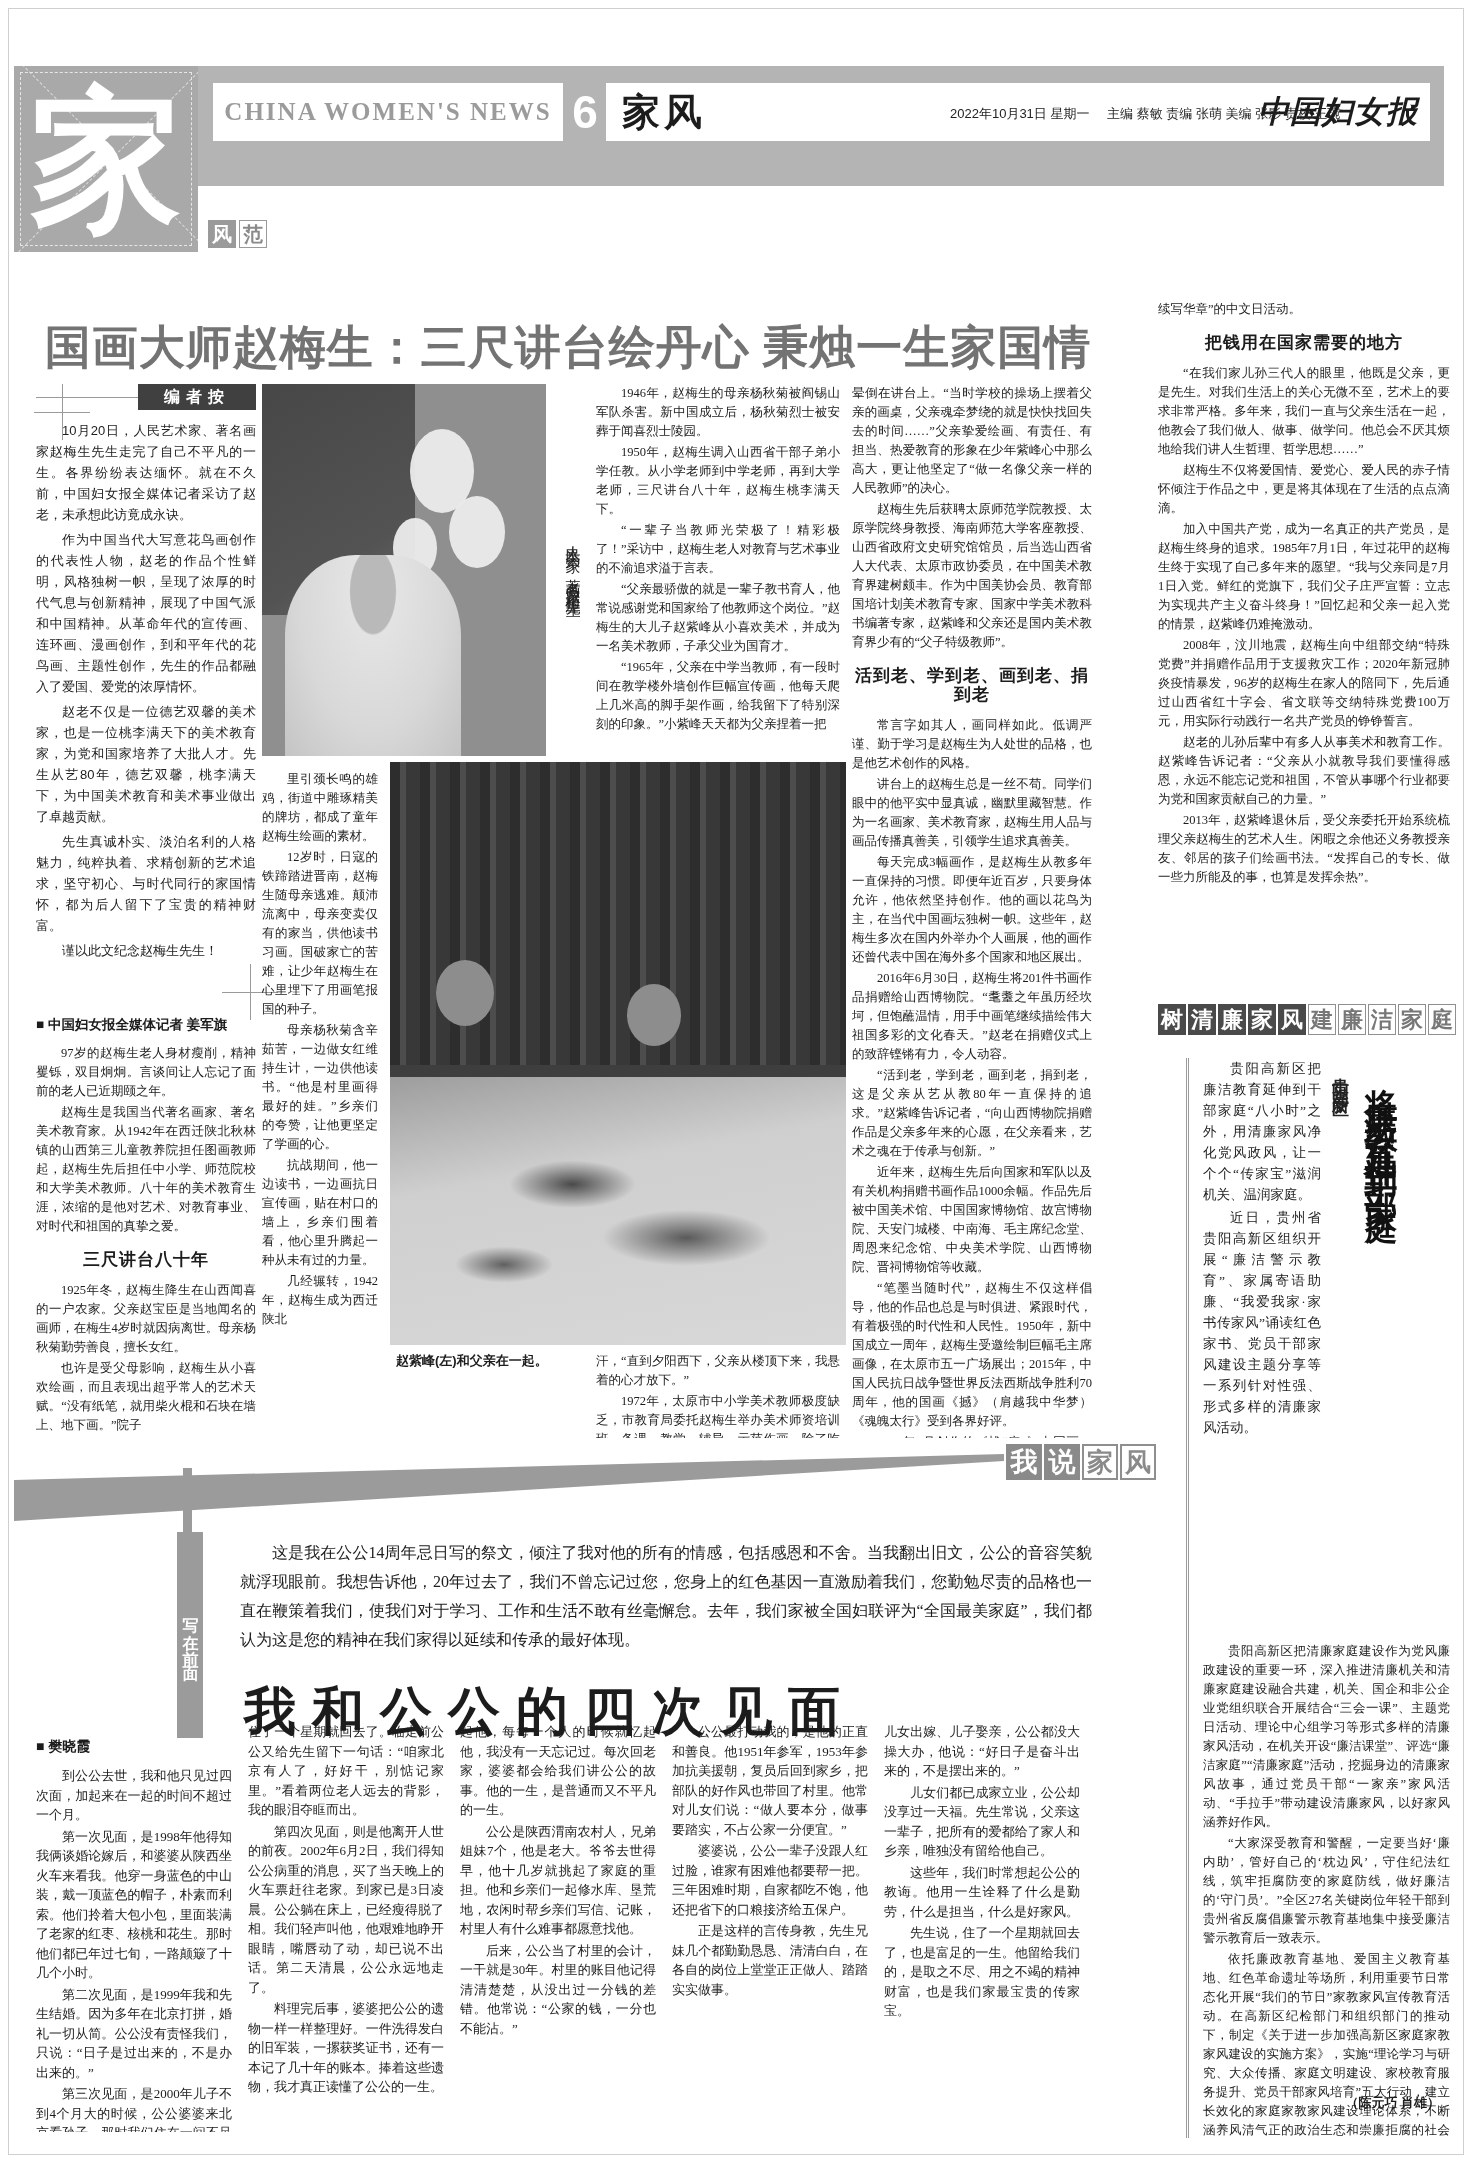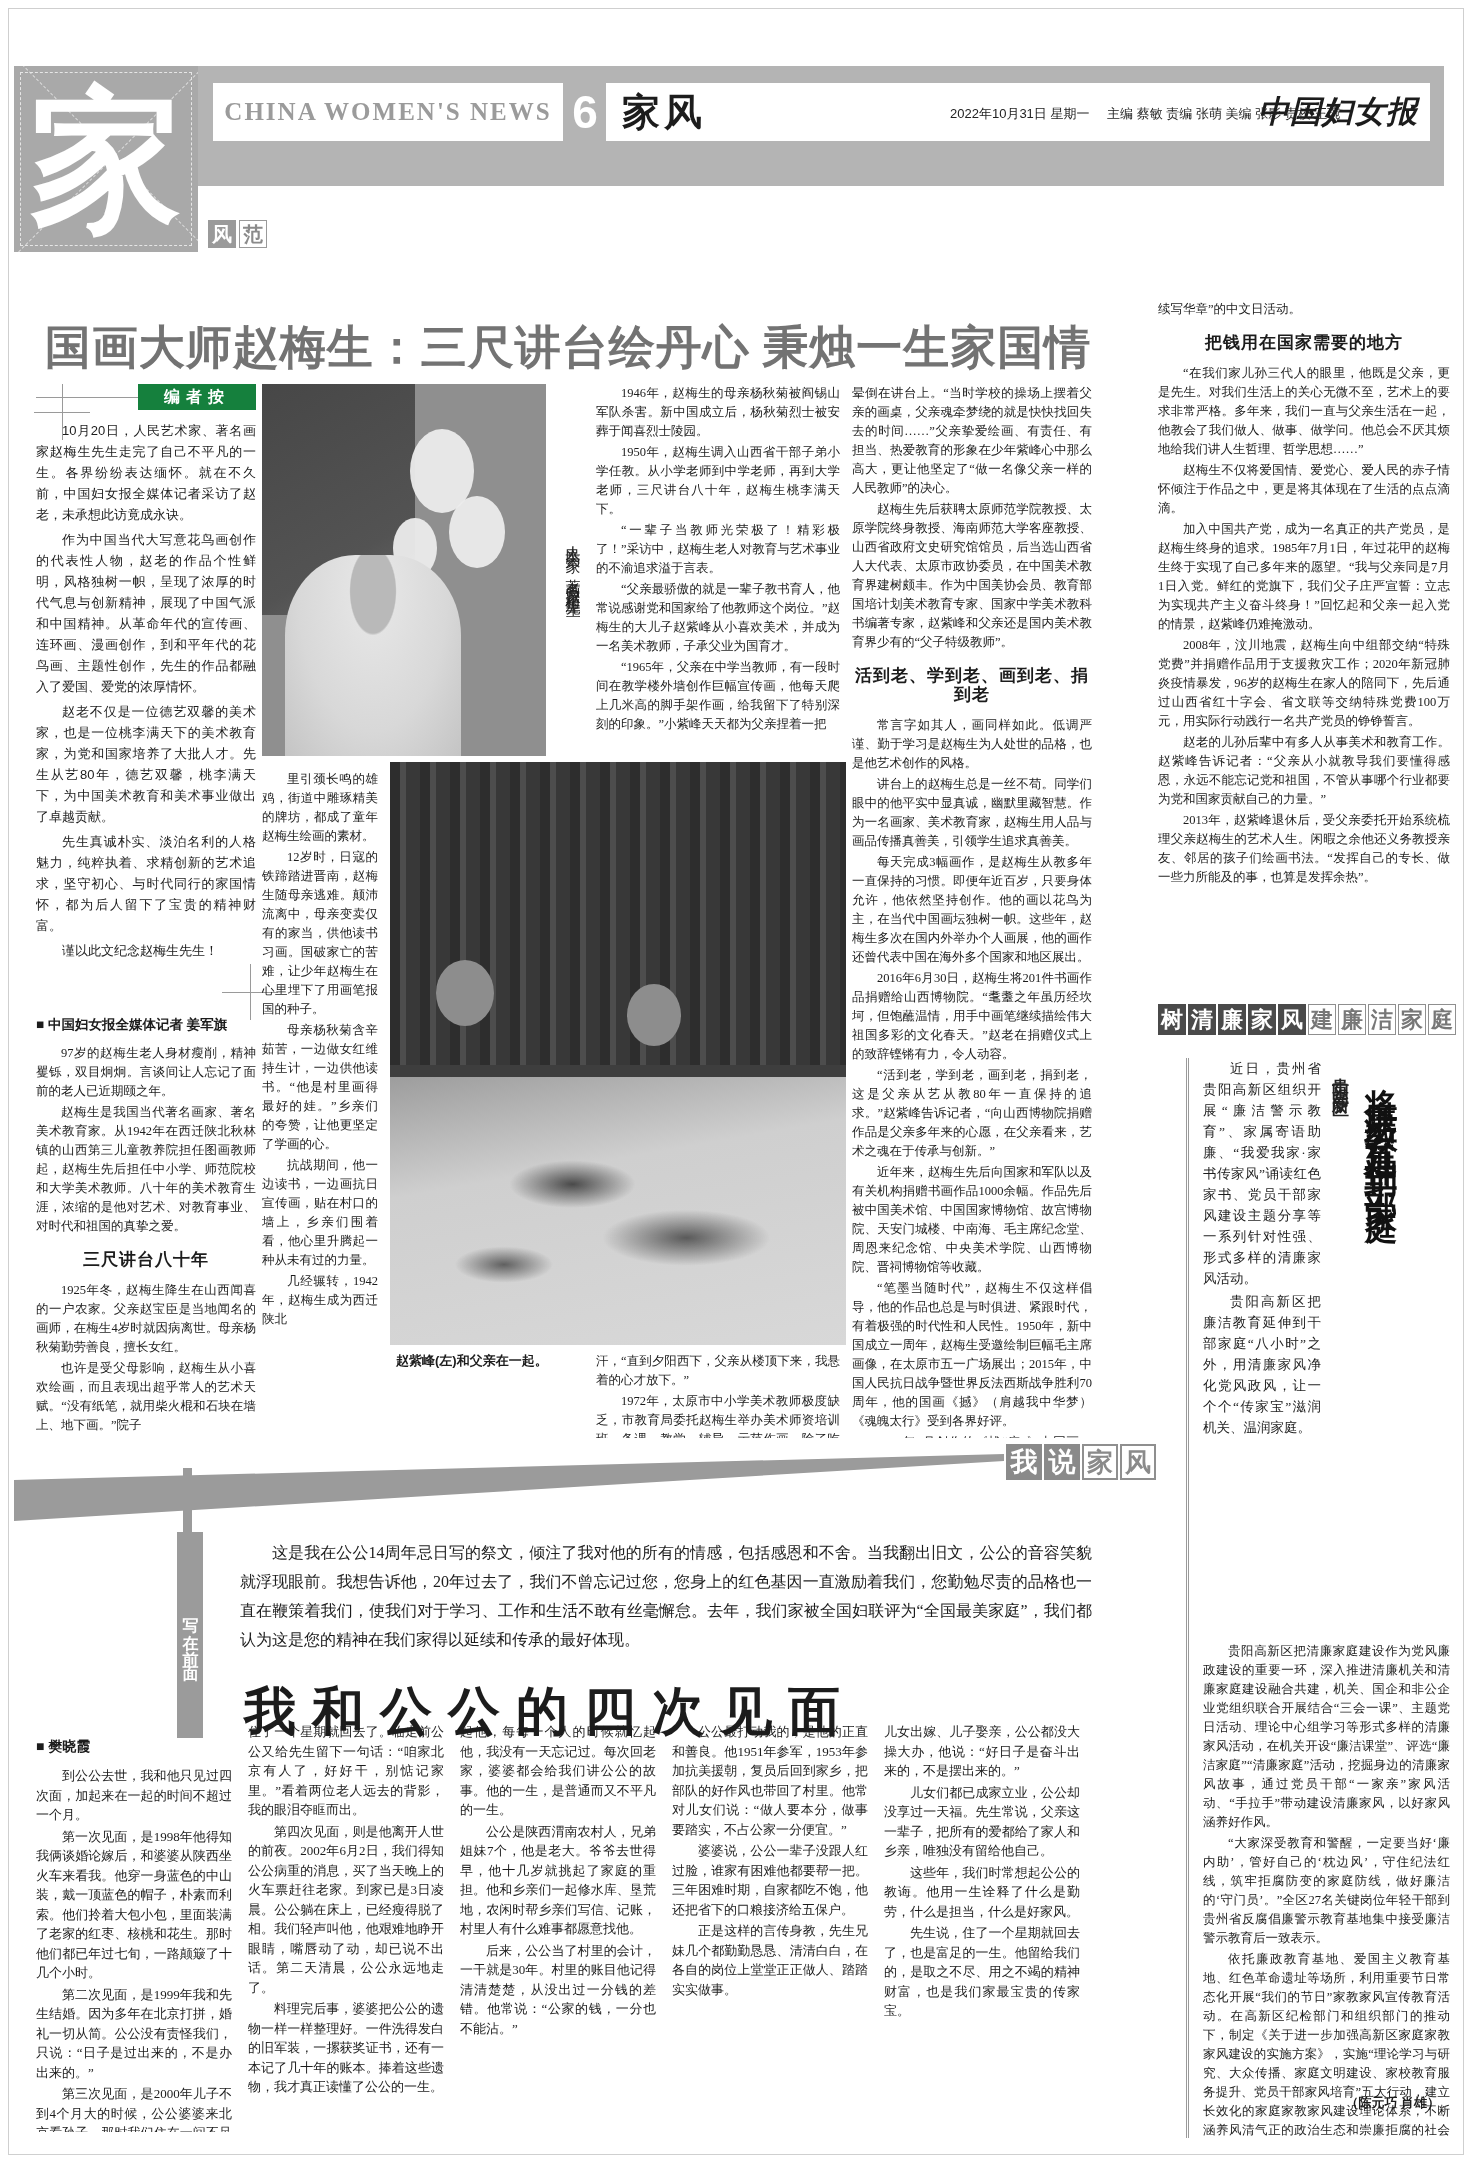--- a/index.html
+++ b/index.html
@@ -26,21 +26,21 @@
   .staffline{margin-left:14px;}
   .paper-name{position:absolute;right:12px;top:8px;font-size:31px;font-weight:bold;font-style:italic;font-family:"Liberation Serif",serif;letter-spacing:1px;}
   .badge{left:208px;top:220px;display:flex;gap:3px;font-family:"Liberation Sans",sans-serif;}
   .badge .solid{width:28px;height:28px;background:#9a9a9a;color:#fff;font-weight:bold;font-size:20px;display:flex;align-items:center;justify-content:center;}
   .badge .hollow{width:26px;height:26px;border:1px solid #9a9a9a;color:#8a8a8a;font-weight:bold;font-size:20px;display:flex;align-items:center;justify-content:center;background:#fff;}
   
   .main-headline{left:40px;top:286px;width:1056px;text-align:center;font-size:46px;font-weight:bold;font-family:"Liberation Serif",serif;color:#737373;letter-spacing:1px;white-space:nowrap;}
   .col{overflow:hidden;}
   .note-head{display:flex;align-items:center;margin-bottom:10px;}
   .note-line{flex:1;border-top:1px solid #9a9a9a;}
-  .note-badge{width:118px;height:26px;background:#15803d;color:#fff;font-family:"Liberation Sans",sans-serif;font-weight:bold;font-size:16px;letter-spacing:6px;display:flex;align-items:center;justify-content:center;}
+  .note-badge{width:118px;height:26px;background:#404040;color:#fff;font-family:"Liberation Sans",sans-serif;font-weight:bold;font-size:16px;letter-spacing:6px;display:flex;align-items:center;justify-content:center;}
   .note-text{font-family:"Liberation Sans",sans-serif;font-size:13px;line-height:21px;}
   .note-text p{margin-bottom:4px;}
   .byline{font-family:"Liberation Sans",sans-serif;font-weight:bold;font-size:13.5px;margin:6px 0 10px 0;}
   .subhead{font-family:"Liberation Sans",sans-serif;font-weight:bold;font-size:17px;text-align:center;margin:14px 0 12px 0;letter-spacing:1px;}
   .cross{position:absolute;}
   .cross .h{position:absolute;width:56px;border-top:1px solid #9a9a9a;left:-28px;top:0;}
   .cross .v{position:absolute;height:56px;border-left:1px solid #9a9a9a;top:-28px;left:0;}
   
   .photo1{left:262px;top:384px;width:284px;height:372px;background:#8f8f8f;overflow:hidden;}
   .p1-flag{position:absolute;left:0;top:0;width:54%;height:62%;background:linear-gradient(150deg,#474747 0%,#535353 70%,#6b6b6b 100%);}
@@ -261,22 +261,22 @@
   <span class="hollow">建</span>
   <span class="hollow">廉</span>
   <span class="hollow">洁</span>
   <span class="hollow">家</span>
   <span class="hollow">庭</span>
 </div>
 
 <div class="abs sb-box">
   <div class="sb-top">
     <div class="sb-narrow">
+      <p>贵阳高新区把廉洁教育延伸到干部家庭“八小时”之外，用清廉家风净化党风政风，让一个个“传家宝”滋润机关、温润家庭。</p>
       <p>近日，贵州省贵阳高新区组织开展“廉洁警示教育”、家属寄语助廉、“我爱我家·家书传家风”诵读红色家书、党员干部家风建设主题分享等一系列针对性强、形式多样的清廉家风活动。</p>
-      <p>贵阳高新区把廉洁教育延伸到干部家庭“八小时”之外，用清廉家风净化党风政风，让一个个“传家宝”滋润机关、温润家庭。</p>
     </div>
     <div class="sb-kicker">贵阳高新区：</div>
     <div class="sb-vhead">将廉洁教育延伸到干部家庭</div>
   </div>
   <div class="sb-paras">
     <p>贵阳高新区把清廉家庭建设作为党风廉政建设的重要一环，深入推进清廉机关和清廉家庭建设融合共建，机关、国企和非公企业党组织联合开展结合“三会一课”、主题党日活动、理论中心组学习等形式多样的清廉家风活动，在机关开设“廉洁课堂”、评选“廉洁家庭”“清廉家庭”活动，挖掘身边的清廉家风故事，通过党员干部“一家亲”家风活动、“手拉手”带动建设清廉家风，以好家风涵养好作风。</p>
     <p>“大家深受教育和警醒，一定要当好‘廉内助’，管好自己的‘枕边风’，守住纪法红线，筑牢拒腐防变的家庭防线，做好廉洁的‘守门员’。”全区27名关键岗位年轻干部到贵州省反腐倡廉警示教育基地集中接受廉洁警示教育后一致表示。</p>
     <p>依托廉政教育基地、爱国主义教育基地、红色革命遗址等场所，利用重要节日常态化开展“我们的节日”家教家风宣传教育活动。在高新区纪检部门和组织部门的推动下，制定《关于进一步加强高新区家庭家教家风建设的实施方案》，实施“理论学习与研究、大众传播、家庭文明建设、家校教育服务提升、党员干部家风培育”五大行动，建立长效化的家庭家教家风建设理论体系，不断涵养风清气正的政治生态和崇廉拒腐的社会风尚。</p>
   </div>
   <div class="sb-sig">（陈元巧 肖雄）</div>

